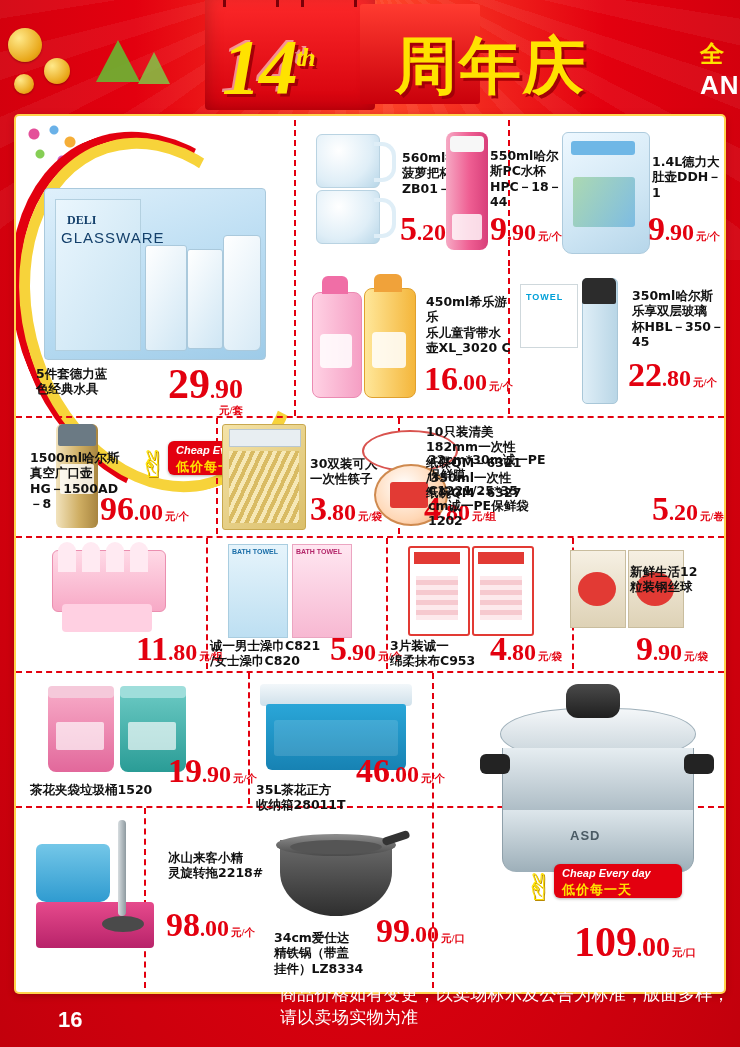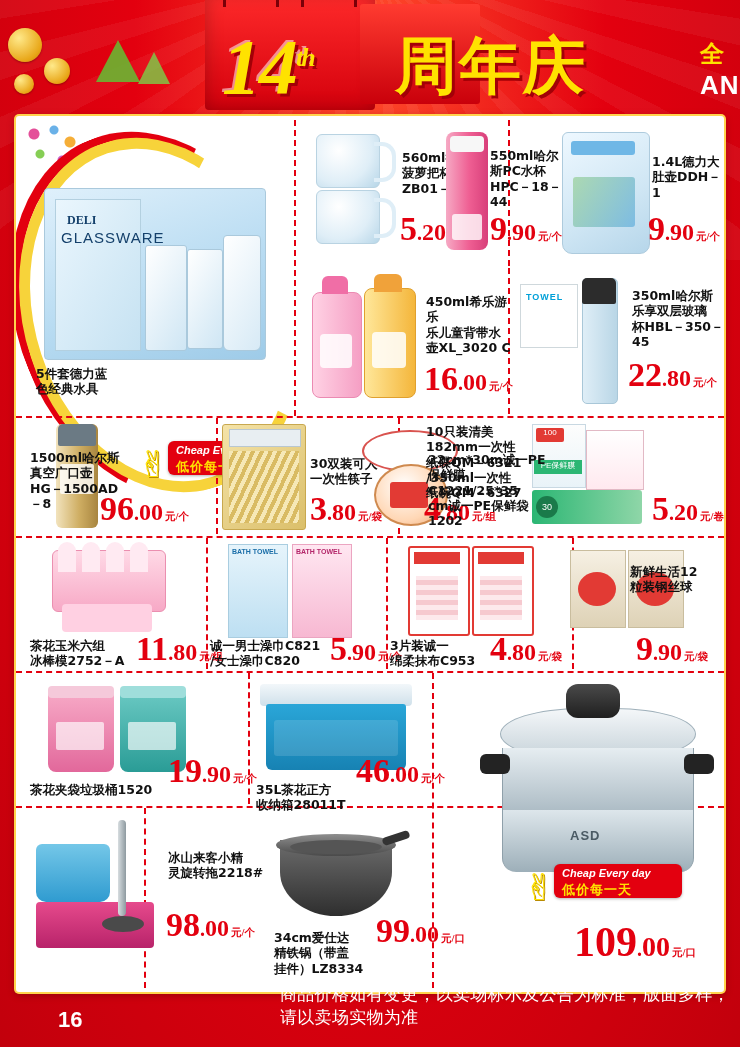--- a/index.html
+++ b/index.html
@@ -199,20 +199,24 @@
 色经典水具</div>
   </div>
 
   <div class="promo" style="left:122px;top:325px;">
     <div class="hand">✌</div>
     <div class="bubble">
       <div class="en">Cheap Every day</div>
       <div class="cn">低价每一天</div>
     </div>
   </div>
+  <div class="price price-lg" style="position:absolute;left:152px;top:250px;">
+    <span class="int">29</span><span class="dot">.</span><span class="dec">90</span>
+    <div class="unit" style="text-align:right;margin-top:2px;">元/套</div>
+  </div>
 
   <div class="prod" style="left:286px;top:12px;width:200px;height:134px;">
     <div class="ph" style="left:4px;top:4px;width:92px;height:124px;">
       <div class="cup" style="position:absolute;left:10px;top:2px;width:62px;height:52px;"></div>
       <div class="cup" style="position:absolute;left:10px;top:58px;width:62px;height:52px;"></div>
       <div style="position:absolute;left:68px;top:10px;width:18px;height:32px;border:4px solid #dfeef7;border-left:none;border-radius:0 14px 14px 0;"></div>
       <div style="position:absolute;left:68px;top:66px;width:18px;height:32px;border:4px solid #dfeef7;border-left:none;border-radius:0 14px 14px 0;"></div>
     </div>
     <div class="pname" style="position:absolute;left:100px;top:22px;width:92px;white-space:pre-line;">560ml德力
 菠萝把杯
@@ -314,47 +318,37 @@
 182mm一次性
 纸碟QM－6321
 /350ml一次性
 纸碗QM－6327</div>
     <div class="price" style="position:absolute;left:20px;top:72px;">
       <span class="int">4</span><span class="dot">.</span><span class="dec">80</span><span class="unit">元/组</span>
     </div>
   </div>
 
   <div class="prod" style="left:500px;top:306px;width:208px;height:110px;">
-    <div class="ph" style="left:12px;top:2px;width:120px;height:104px;">
-      <div style="position:absolute;left:4px;top:0px;width:52px;height:62px;background:linear-gradient(180deg,#fdfdfd,#e9f3f8);border:1px solid #c8d8e2;"></div>
-      <div style="position:absolute;left:8px;top:4px;width:28px;height:14px;background:#e23a34;border-radius:2px;color:#fff;font-size:8px;text-align:center;">100</div>
-      <div style="position:absolute;left:6px;top:36px;width:48px;height:14px;background:#2bb673;color:#fff;font-size:8px;text-align:center;">PE保鲜膜</div>
-      <div style="position:absolute;left:58px;top:6px;width:56px;height:58px;background:linear-gradient(180deg,#fff,#ffe9ef);border:1px solid #e2b9c5;"></div>
-      <div style="position:absolute;left:4px;top:66px;width:110px;height:34px;background:linear-gradient(90deg,#2bb673,#8fd6a8);border-radius:3px;"></div>
-      <div style="position:absolute;left:8px;top:72px;width:22px;height:22px;border-radius:50%;background:#1a7a4a;color:#fff;font-size:9px;text-align:center;line-height:22px;">30</div>
-    </div>
     <div class="pname" style="position:absolute;left:-88px;top:30px;width:122px;white-space:pre-line;">22cm*30m诚一PE
 保鲜膜C1221/25*35
 cm诚一PE保鲜袋1202</div>
     <div class="price" style="position:absolute;left:136px;top:72px;">
       <span class="int">5</span><span class="dot">.</span><span class="dec">20</span><span class="unit">元/卷</span>
     </div>
   </div>
 
   <div class="prod" style="left:14px;top:426px;width:176px;height:124px;">
     <div class="ph" style="left:22px;top:0px;width:112px;height:96px;">
       <div style="position:absolute;left:0;top:8px;width:112px;height:60px;background:linear-gradient(180deg,#ffd9e6,#f7a9c6);border-radius:6px;border:1px solid #eb8fb0;"></div>
       <div style="position:absolute;left:6px;top:0px;width:18px;height:30px;background:#ffeaf2;border-radius:9px 9px 0 0;"></div>
       <div style="position:absolute;left:30px;top:0px;width:18px;height:30px;background:#ffeaf2;border-radius:9px 9px 0 0;"></div>
       <div style="position:absolute;left:54px;top:0px;width:18px;height:30px;background:#ffeaf2;border-radius:9px 9px 0 0;"></div>
       <div style="position:absolute;left:78px;top:0px;width:18px;height:30px;background:#ffeaf2;border-radius:9px 9px 0 0;"></div>
       <div style="position:absolute;left:10px;top:62px;width:90px;height:28px;background:#ffd0e2;border-radius:4px;"></div>
     </div>
-    <div class="pname" style="position:absolute;left:0px;top:96px;width:110px;white-space:pre-line;">茶花玉米六组
-冰棒模2752－A</div>
     <div class="price" style="position:absolute;left:106px;top:92px;">
       <span class="int">11</span><span class="dot">.</span><span class="dec">80</span><span class="unit">元/组</span>
     </div>
   </div>
 
   <div class="prod" style="left:198px;top:426px;width:172px;height:124px;">
     <div class="ph" style="left:14px;top:0px;width:126px;height:96px;">
       <div style="position:absolute;left:0;top:2px;width:58px;height:92px;background:linear-gradient(180deg,#e6f4fb,#bddff2);border:1px solid #a9cde0;"></div>
       <div style="position:absolute;left:4px;top:6px;font-size:7px;color:#1a6ea8;font-weight:bold;">BATH TOWEL</div>
       <div style="position:absolute;left:64px;top:2px;width:58px;height:92px;background:linear-gradient(180deg,#ffe6f1,#f7b8d2);border:1px solid #eba5c1;"></div>

